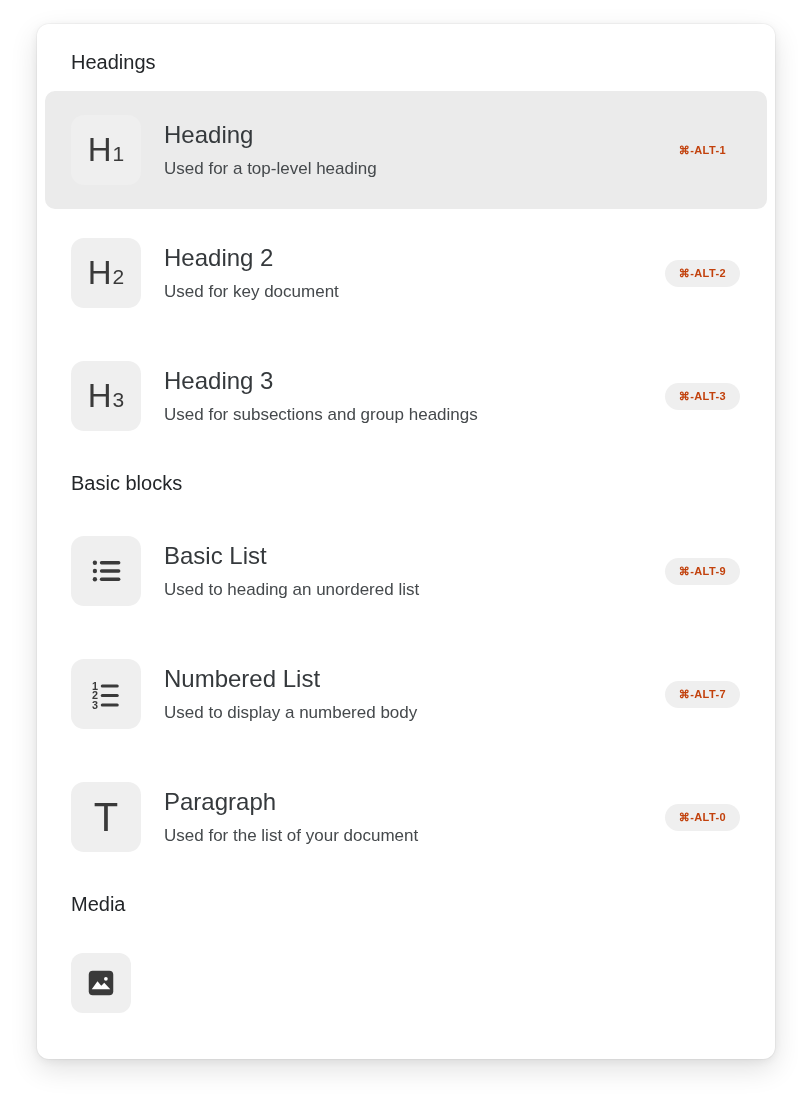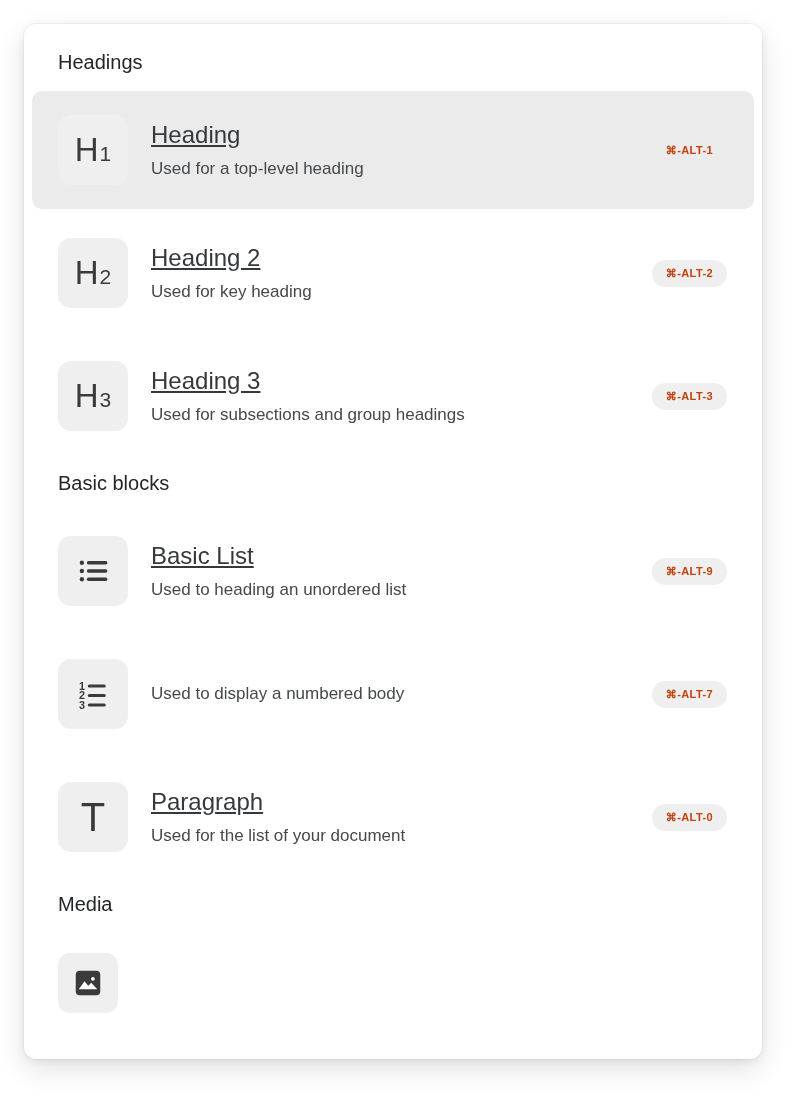--- a/index.html
+++ b/index.html
@@ -11,21 +11,21 @@
     --label-color:#232629;
     --icon-ink:#3a3a3a;
     --card-bg:#ffffff;
   }
   *{box-sizing:border-box;margin:0;padding:0;}
   html,body{width:798px;background:#fff;font-family:"Liberation Sans",sans-serif;}
   body{min-height:1113px;}
 
   .menu-card{
     width:738px;
-    margin:24px 24px;
+    margin:24px 37px;
     background:var(--card-bg);
     border-radius:12px;
     box-shadow:0 10px 28px rgba(0,0,0,.12), 0 2px 8px rgba(0,0,0,.06), 0 0 0 1px rgba(0,0,0,.03);
     padding:24px 8px 26px;
   }
 
   .section-label{
     font-size:20px;
     line-height:28px;
     color:var(--label-color);
@@ -64,21 +64,20 @@
   .h-sub{font-size:21px;line-height:70px;font-weight:400;margin-left:1px;}
   .t-glyph{font-size:40px;font-weight:400;color:var(--icon-ink);}
 
   .item-text{flex:1 1 auto;min-width:0;}
   .item-title{
     font-size:24px;
     line-height:30px;
     font-weight:500;
     color:var(--title-color);
     margin-bottom:7px;
-    text-decoration:underline;
   }
   .item-desc{
     font-size:17px;
     line-height:24px;
     font-weight:400;
     color:var(--desc-color);
   }
   .item--compact .item-title{font-size:23px;margin-bottom:6px;}
   .item--compact .item-desc{font-size:16.5px;}
 
@@ -117,21 +116,21 @@
     <div class="shortcut-pill">⌘-ALT-1</div>
   </div>
 
   <div class="item">
     <div class="icon-box">
       <span class="h-glyph">H</span>
         <span class="h-sub">2</span>
     </div>
     <div class="item-text">
       <div class="item-title">Heading 2</div>
-      <div class="item-desc">Used for key heading</div>
+      <div class="item-desc">Used for key document</div>
     </div>
     <div class="shortcut-pill">⌘-ALT-2</div>
   </div>
 
   <div class="item">
     <div class="icon-box">
       <span class="h-glyph">H</span>
         <span class="h-sub">3</span>
     </div>
     <div class="item-text">
@@ -166,20 +165,21 @@
       <svg width="36" height="36" viewBox="0 0 24 24">
         <text x="2.6" y="9" font-size="7.2" font-weight="600" fill="#3a3a3a">1</text>
         <line x1="9.5" y1="6.6" x2="19.5" y2="6.6" stroke="#3a3a3a" stroke-width="2" stroke-linecap="round"></line>
         <text x="2.6" y="15.4" font-size="7.2" font-weight="600" fill="#3a3a3a">2</text>
         <line x1="9.5" y1="13" x2="19.5" y2="13" stroke="#3a3a3a" stroke-width="2" stroke-linecap="round"></line>
         <text x="2.6" y="21.8" font-size="7.2" font-weight="600" fill="#3a3a3a">3</text>
         <line x1="9.5" y1="19.4" x2="19.5" y2="19.4" stroke="#3a3a3a" stroke-width="2" stroke-linecap="round"></line>
       </svg>
     </div>
     <div class="item-text">
+      <div class="item-title">Numbered List</div>
       <div class="item-desc">Used to display a numbered body</div>
     </div>
     <div class="shortcut-pill">⌘-ALT-7</div>
   </div>
 
   <div class="item">
     <div class="icon-box flex-center">
       <span class="t-glyph">T</span>
     </div>
     <div class="item-text">

